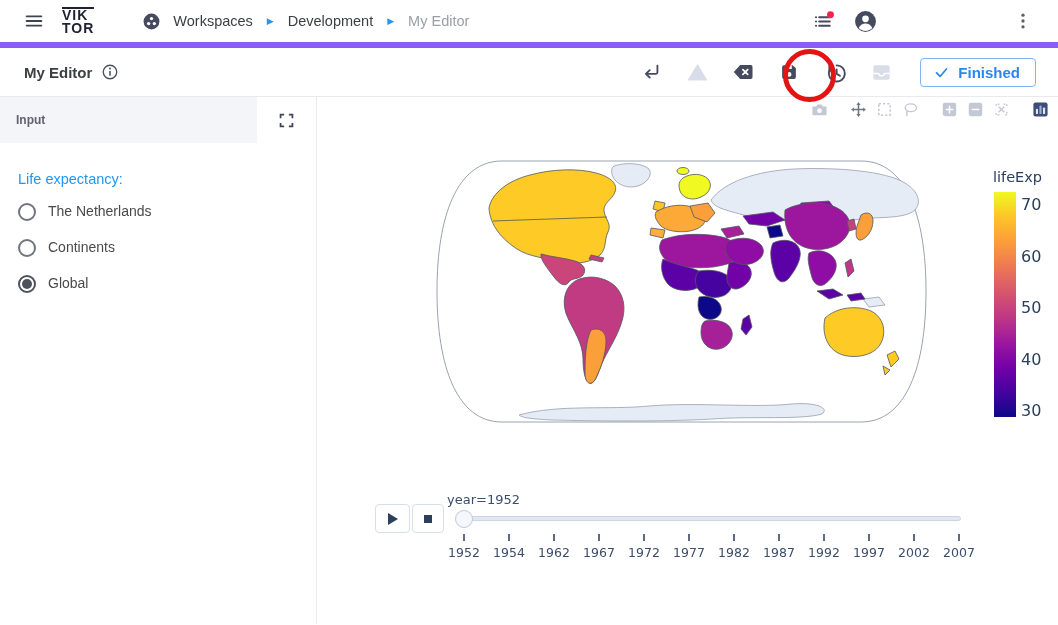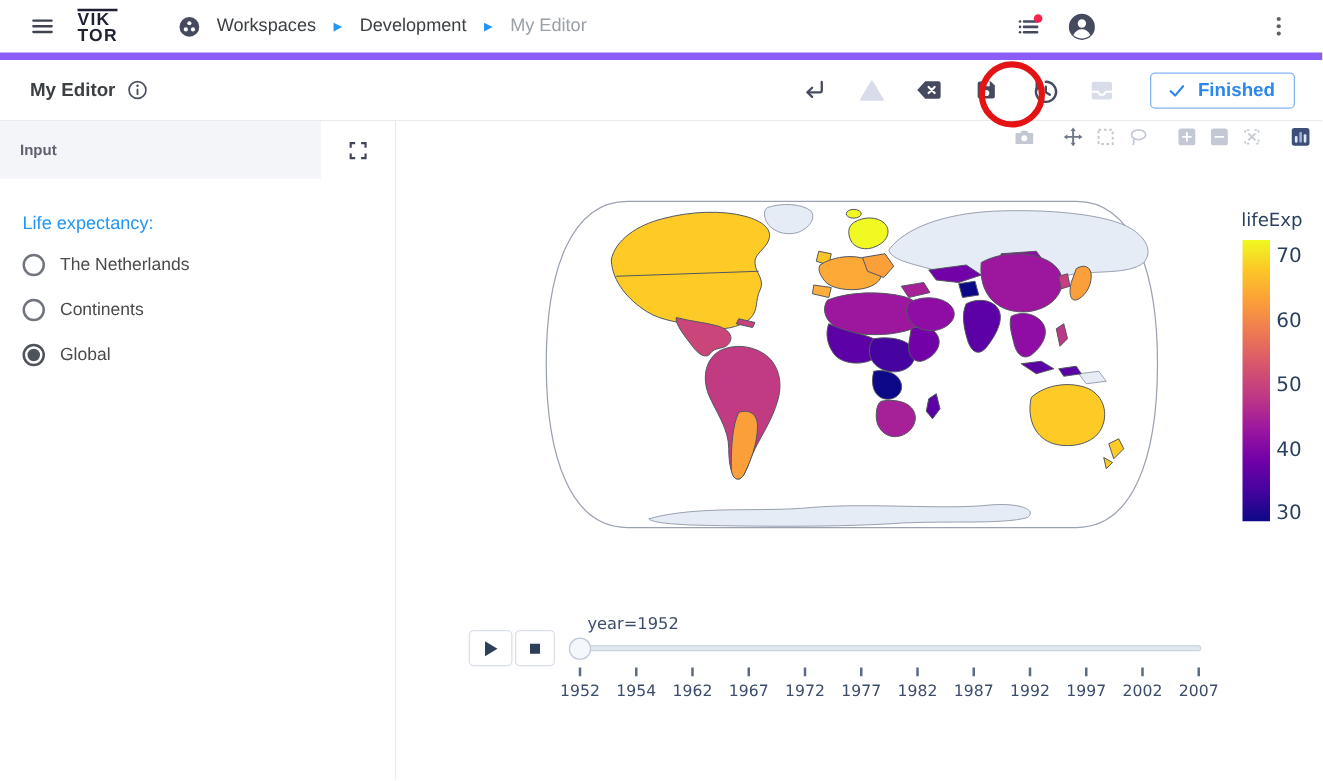--- a/index.html
+++ b/index.html
@@ -62,21 +62,21 @@
   .cb-title{ position:absolute; left:676px; top:72px; font-size:14.5px; color:#2a3f5f; }
   .cb-bar{ position:absolute; left:677px; top:95px; width:22px; height:225px;
     background:linear-gradient(180deg,#F0F921 0%,#FDC527 11%,#FB9E3A 22%,#ED7953 33%,#D8576B 44%,#BD3786 56%,#9C179E 67%,#7201A8 78%,#46039F 89%,#0D0887 100%); }
   .cb-tick{ position:absolute; left:704px; transform:translateY(-50%); font-size:16px; color:#2a3f5f; }
   
   .anim-btn{ position:absolute; display:flex; align-items:center; justify-content:center; background:#fff; border:1px solid #d8deea; border-radius:4px; cursor:pointer; }
   .play-btn{ left:58px; top:407px; width:35px; height:29px; }
   .stop-btn{ left:95px; top:407px; width:32px; height:29px; }
   .play-tri{ width:0; height:0; border-left:10px solid #2e3f5c; border-top:6px solid transparent; border-bottom:6px solid transparent; }
   .stop-sq{ width:8px; height:8px; background:#2e3f5c; }
-  .slider-label{ position:absolute; left:153px; top:395px; font-size:13px; color:#3c4d6b; }
+  .slider-label{ position:absolute; left:130px; top:395px; font-size:13px; color:#3c4d6b; }
   .slider-track{ position:absolute; left:147px; top:419px; width:497px; height:5px; background:#e1e7f0; border:1px solid #ccd5e2; border-radius:4px; cursor:pointer; }
   .slider-handle{ position:absolute; left:138px; top:413px; width:18px; height:18px; border-radius:50%; background:#f4f7fb; border:1px solid #bfcada; cursor:grab; }
   .xtick{ position:absolute; top:437px; width:0; }
   .xtick .tickline{ position:absolute; left:-0.75px; top:0; width:1.5px; height:7px; background:#5e6b85; }
   .xtick .ticklabel{ position:absolute; top:11px; left:0; transform:translateX(-50%); font-size:12.5px; color:#3c4d6b; white-space:nowrap; }
 </style>
 </head>
 <body>
 
 <header class="navbar">

